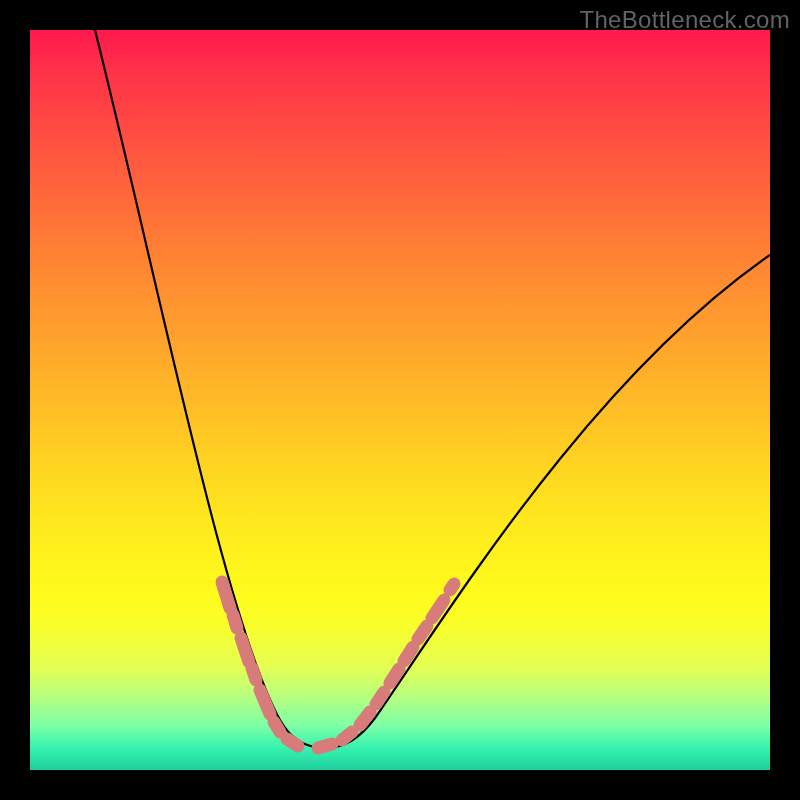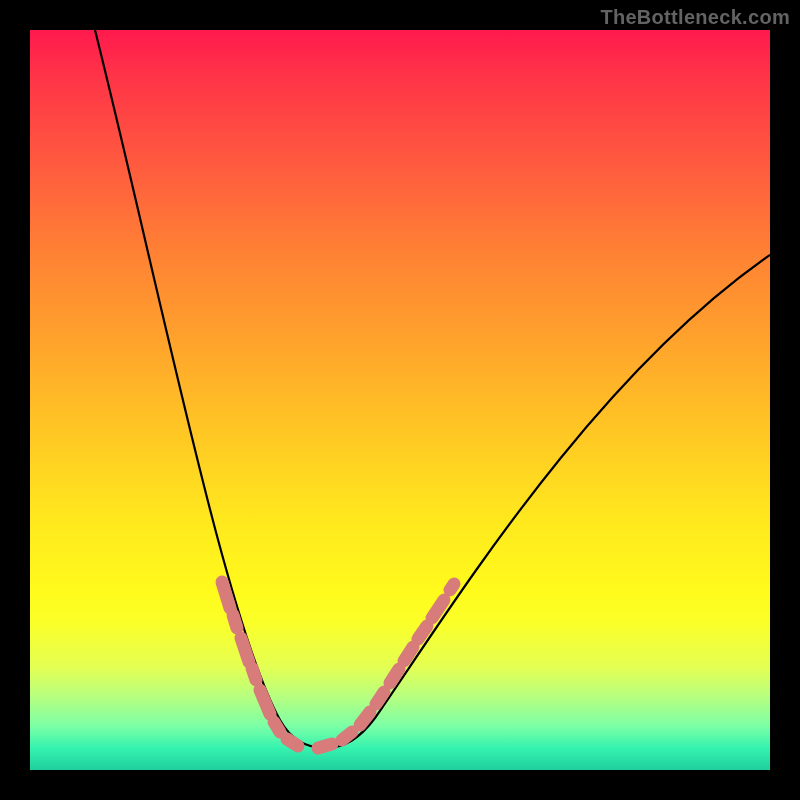--- a/index.html
+++ b/index.html
@@ -31,22 +31,22 @@
       #b8ff7e 90%,
       #7dffa6 94%,
       #36f3af 97%,
       #1fcf9e 100%);
   }
   .watermark {
     position: absolute;
     top: 6px;
     right: 10px;
     color: #636363;
-    font-size: 20px;
-    font-weight: 700;
+    font-size: 24px;
+    font-weight: 400;
     letter-spacing: 0.3px;
     z-index: 20;
   }
   svg.plot {
     position: absolute;
     left: 0;
     top: 0;
     width: 740px;
     height: 740px;
     z-index: 10;

